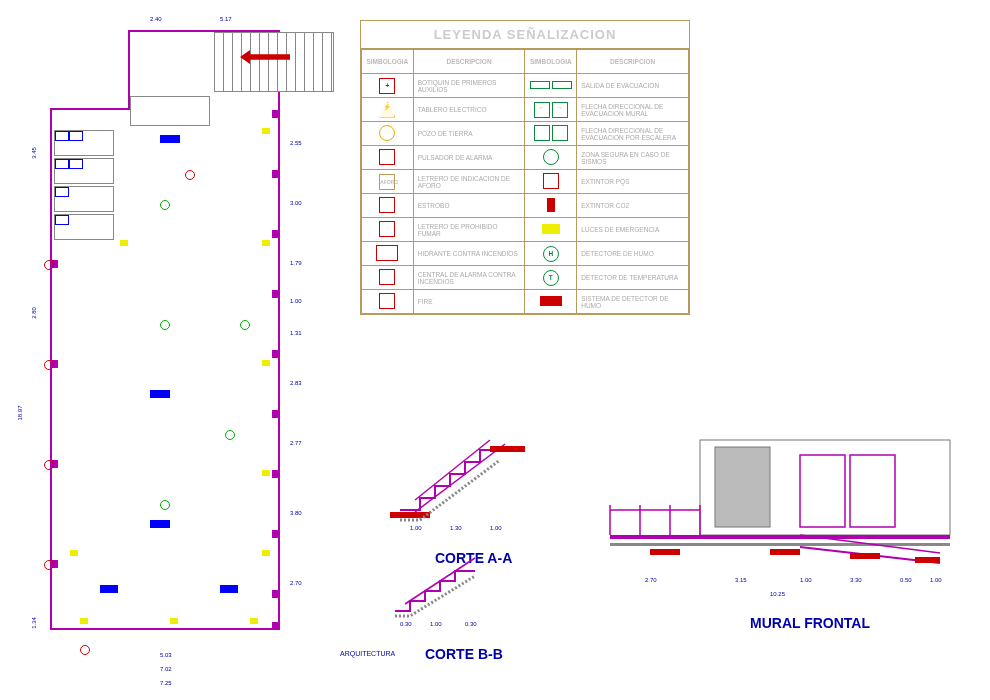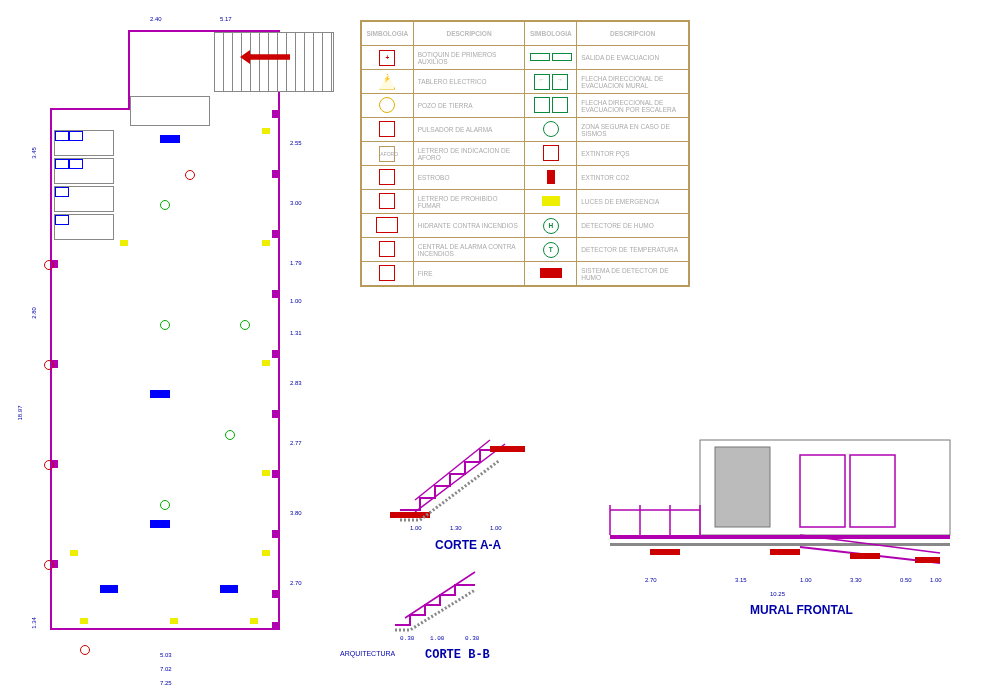--- a/index.html
+++ b/index.html
@@ -97,43 +97,45 @@
   .yellow-blk { position: absolute; background: #ee0; width: 8px; height: 6px;}
   .green-circ { position: absolute; width: 10px; height: 10px; border:1px solid #0a0; border-radius:50%;}
   .red-circ { position: absolute; width: 10px; height: 10px; border:1px solid #c00; border-radius:50%;}
   .section-a {
     position: absolute;
     top: 420px; left: 380px;
     width: 160px; height: 140px;
   }
   .section-b {
     position: absolute;
-    top: 560px; left: 380px;
-    width: 150px; height: 100px; font-family: Liberation Mono, monospace;
+    top: 546px; left: 380px;
+    width: 150px; height: 100px;
   }
   .vista {
     position: absolute;
     top: 435px; left: 600px;
     width: 360px; height: 180px;
   }
   .section-title {
     position: absolute;
-    font-size: 12px;
+    font-size: 14px;
     font-weight: bold;
     color: #00a;
+    margin-top: 12px;
   }
   .arq-label { position: absolute; top: 650px; left: 340px; color:#00a; font-size:7px;}
   .stair-svg { position: absolute; }
   .bathroom { position:absolute; border:1px solid #888;}
   .bath-fix { width:14px; height:10px; border:1px solid #00f; display:inline-block;}
 </style>
 </head>
 <body>
 
 <div class="legend-box">
+  <div class="legend-title">LEYENDA SEÑALIZACION</div>
   <table class="legend-table">
     <tbody>
         <tr>
       <td class="hdr sym">SIMBOLOGIA</td>
       <td class="hdr desc">DESCRIPCION</td>
       <td class="hdr sym">SIMBOLOGIA</td>
       <td class="hdr desc">DESCRIPCION</td>
     </tr>
     <tr>
           <td class="sym"><span class="sym-ico" style="color:#c00;font-weight:bold;line-height:14px;">+</span></td>

